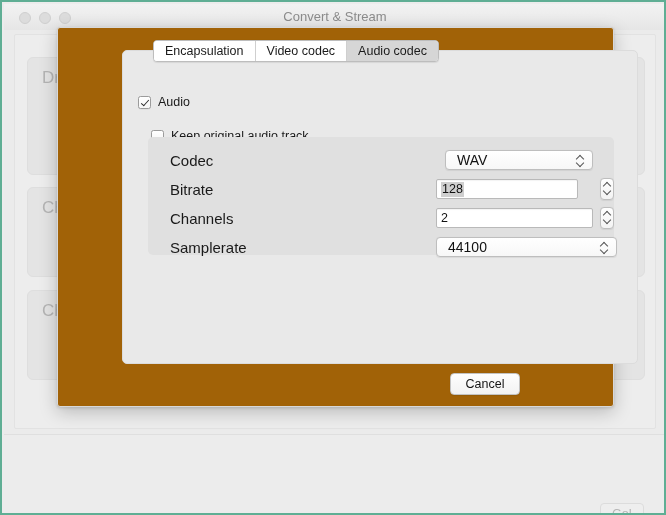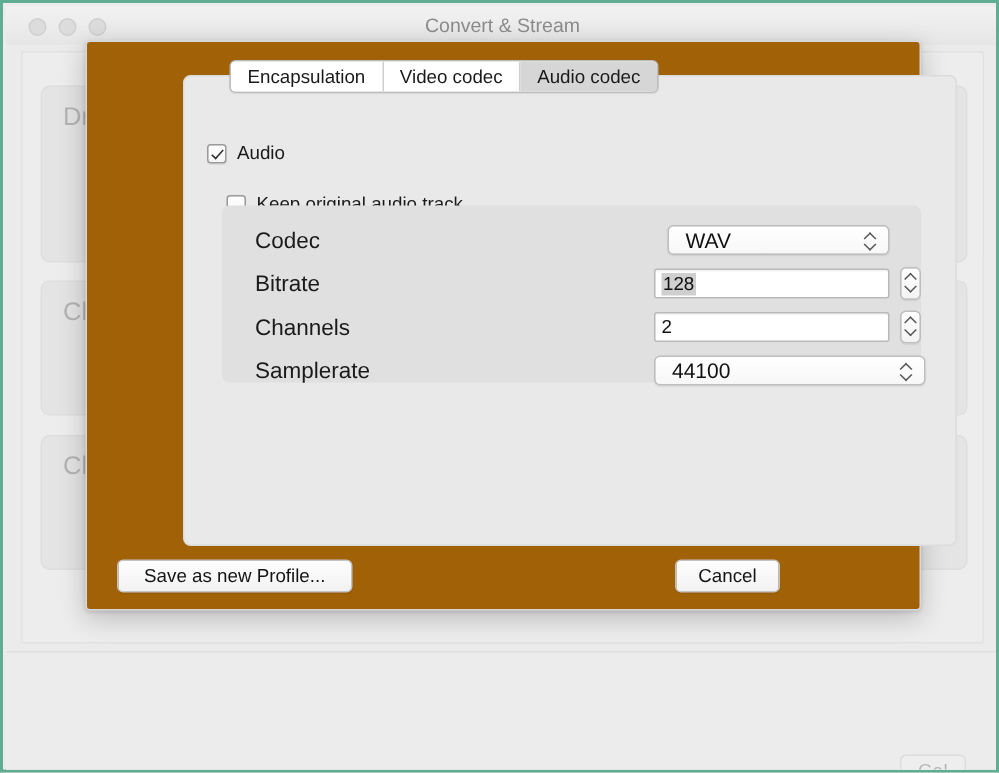--- a/index.html
+++ b/index.html
@@ -422,21 +422,21 @@
         <div class="field-row" id="frow-0">
           <div class="field-label">Codec</div>
           <div class="popup" style="left:297px; top:1px; width:148px;">
             <div class="pval">WAV</div>
             <div class="chevrons"></div>
           </div>
         </div>
 
         <div class="field-row" id="frow-1">
           <div class="field-label">Bitrate</div>
-          <div class="textfield" style="left:288px; top:1px; width:157px;">
+          <div class="textfield" style="left:288px; top:1px; width:142px;">
             <div class="tval selected-text">128</div>
           </div>
           <div class="stepper" style="left:452px; top:0px;">
             <div class="s-arrows"></div>
           </div>
         </div>
 
         <div class="field-row" id="frow-2">
           <div class="field-label">Channels</div>
           <div class="textfield" style="left:288px; top:1px; width:157px;">
@@ -451,17 +451,16 @@
           <div class="field-label">Samplerate</div>
           <div class="popup" style="left:288px; top:1px; width:181px;">
             <div class="pval">44100</div>
             <div class="chevrons"></div>
           </div>
         </div>
 
       </div>
     </div>
 
-    <div class="dlg-btn" id="btn-save-profile">Save as new Profile...</div>
     <div class="dlg-btn" id="btn-cancel">Cancel</div>
 
   </div>
 </div>
 
 </body></html>

